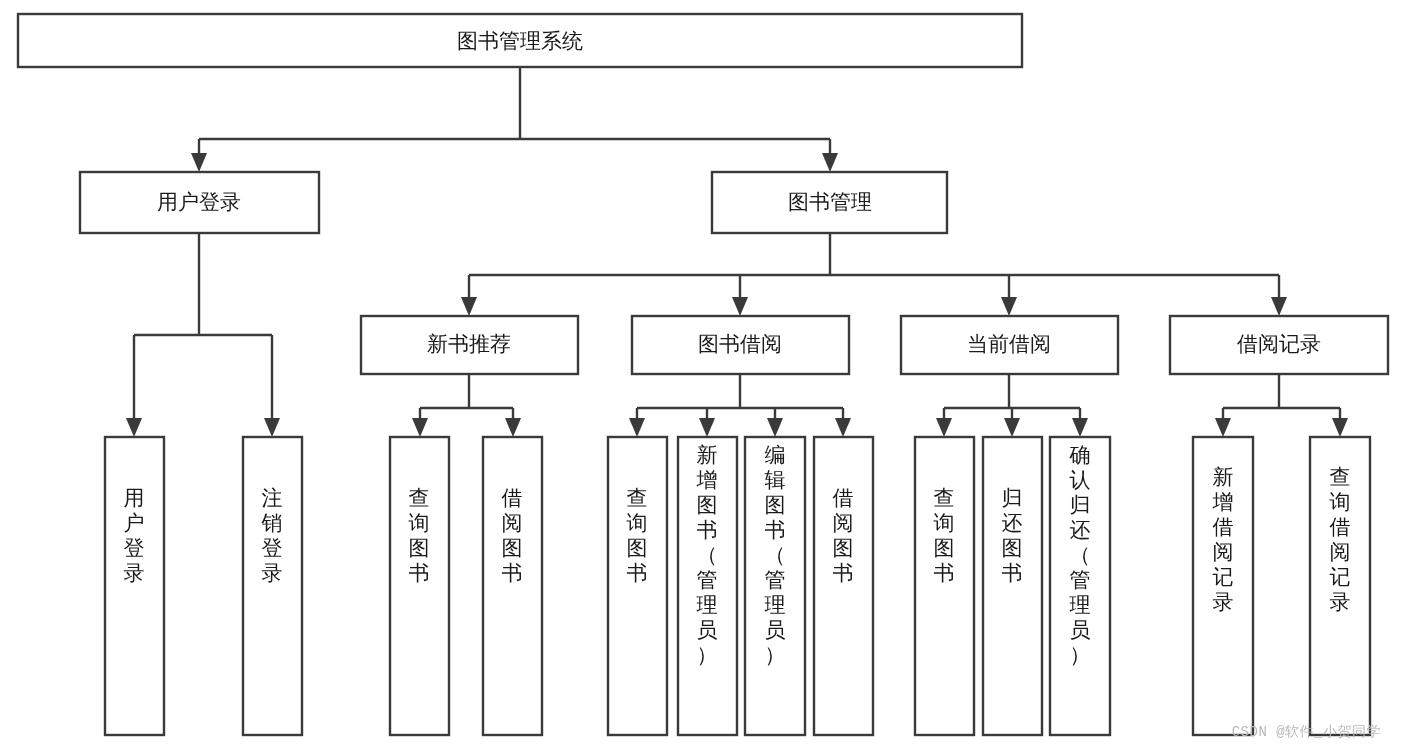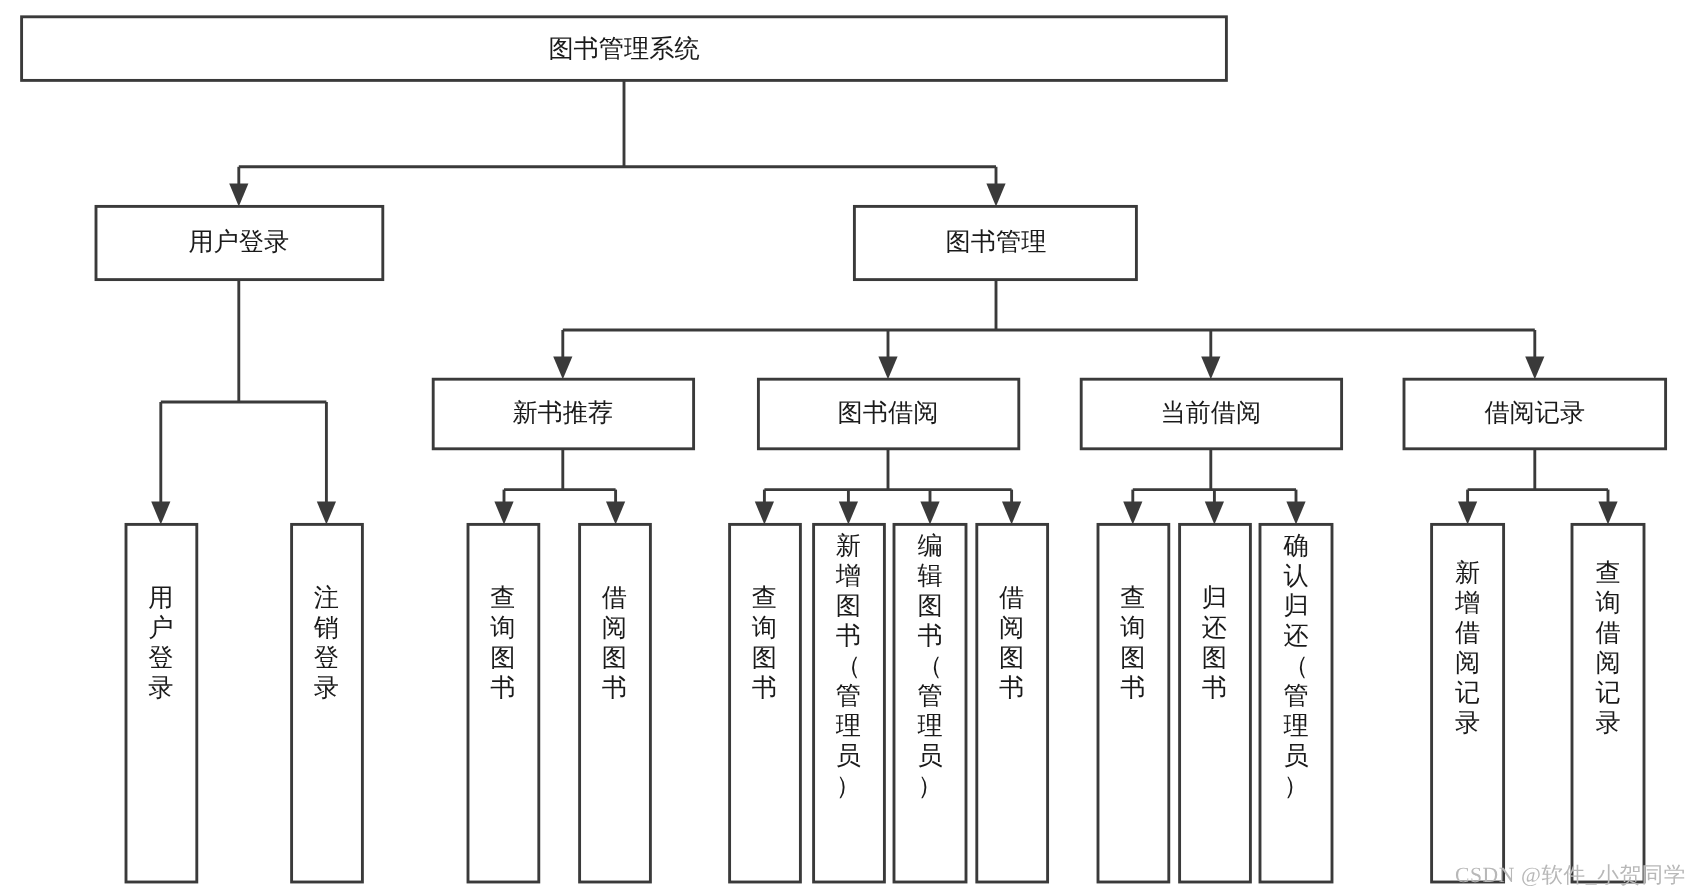--- a/index.html
+++ b/index.html
@@ -43,24 +43,24 @@
     dominant-baseline: middle;
   }
   .node-label-vertical {
     font-family: "DejaVu Sans", sans-serif;
     font-size: 21px;
     fill: #1a1a1a;
     text-anchor: middle;
   }
   .watermark {
     position: absolute;
-    right: 0;
+    right: 24px;
     bottom: 6px;
-    font-family: Liberation Serif, serif;
-    font-size: 18px;
+    font-family: Liberation Mono, monospace;
+    font-size: 14px;
     color: #b8b8b8;
     white-space: nowrap;
     letter-spacing: 0.5px;
   }
 </style>
 </head>
 <body>
 
 <svg id="diagram" viewBox="0 0 1405 747" xmlns="http://www.w3.org/2000/svg">
 

